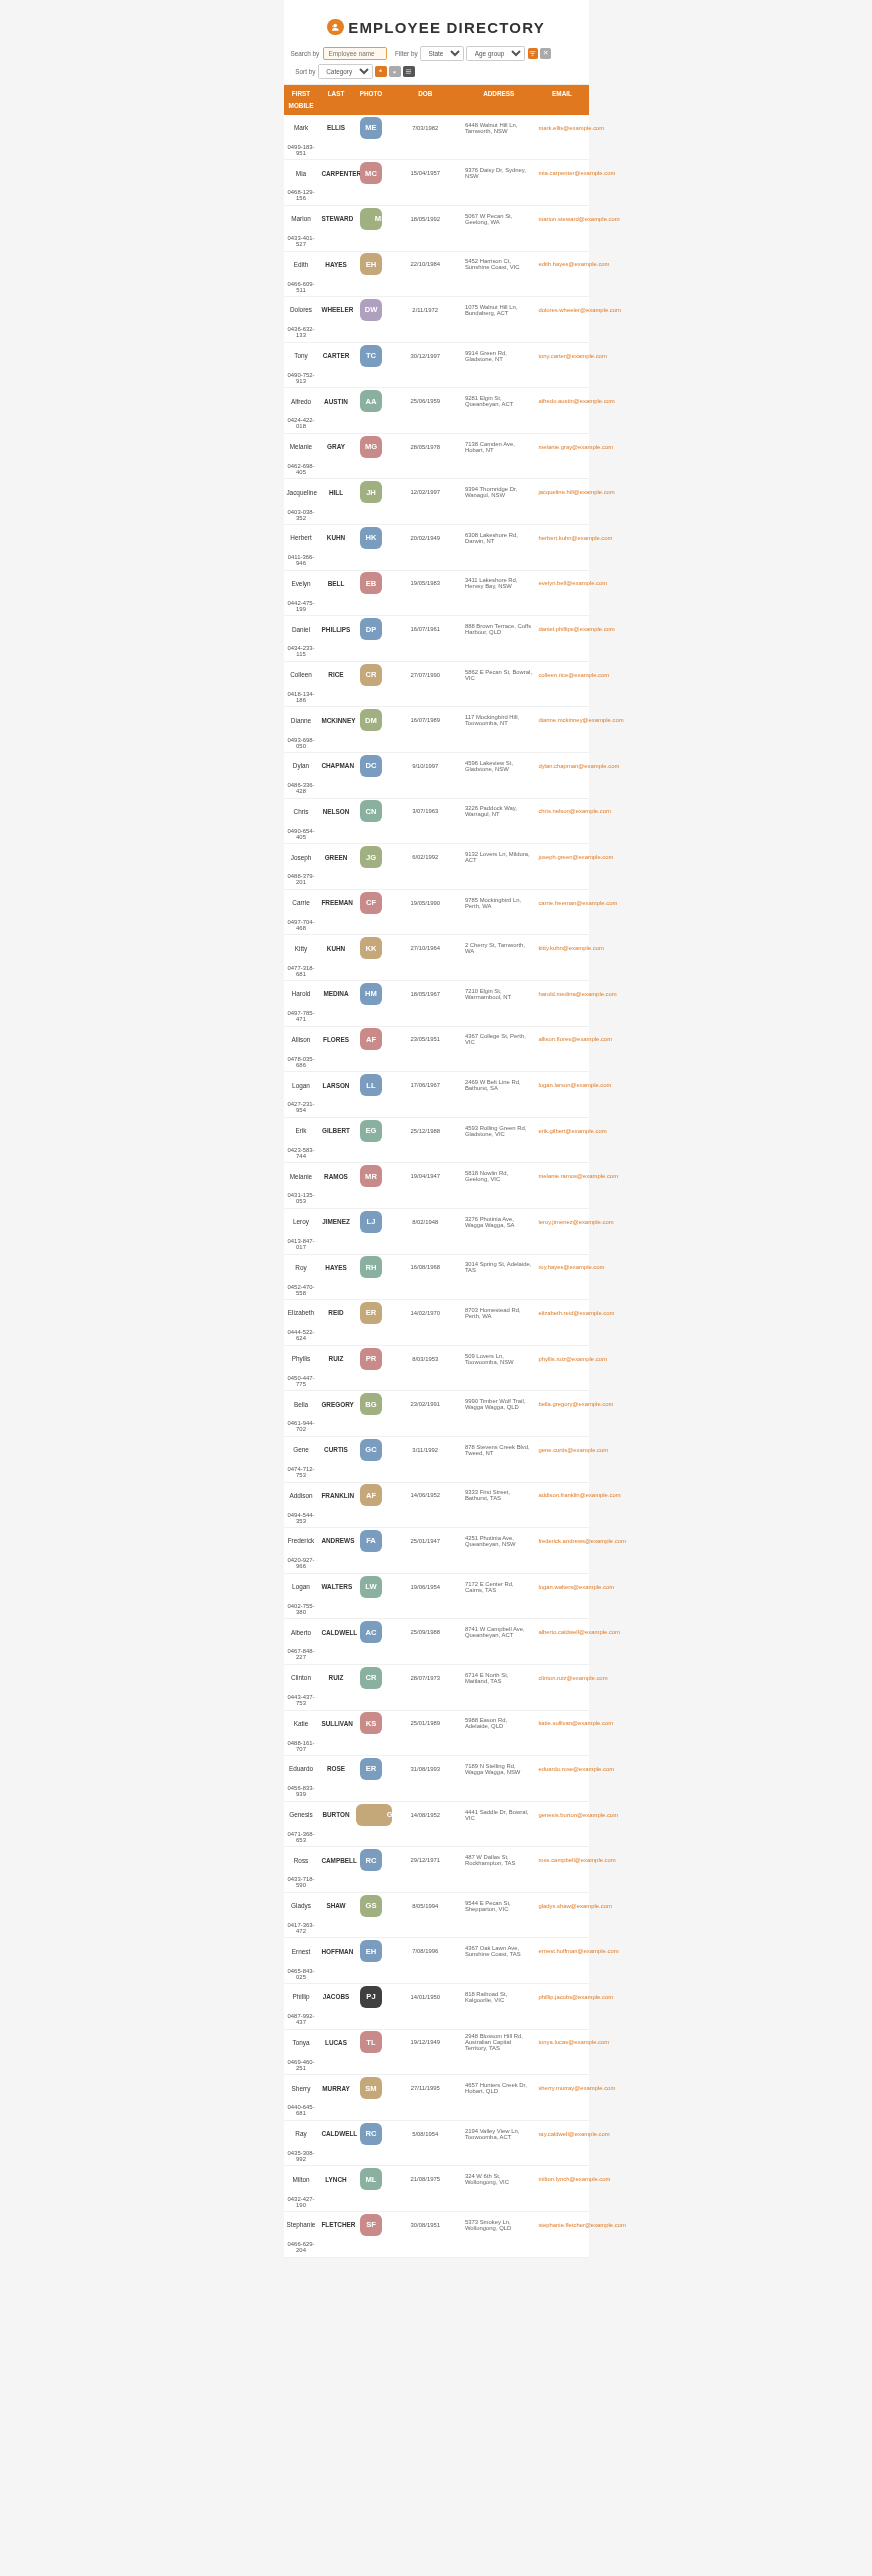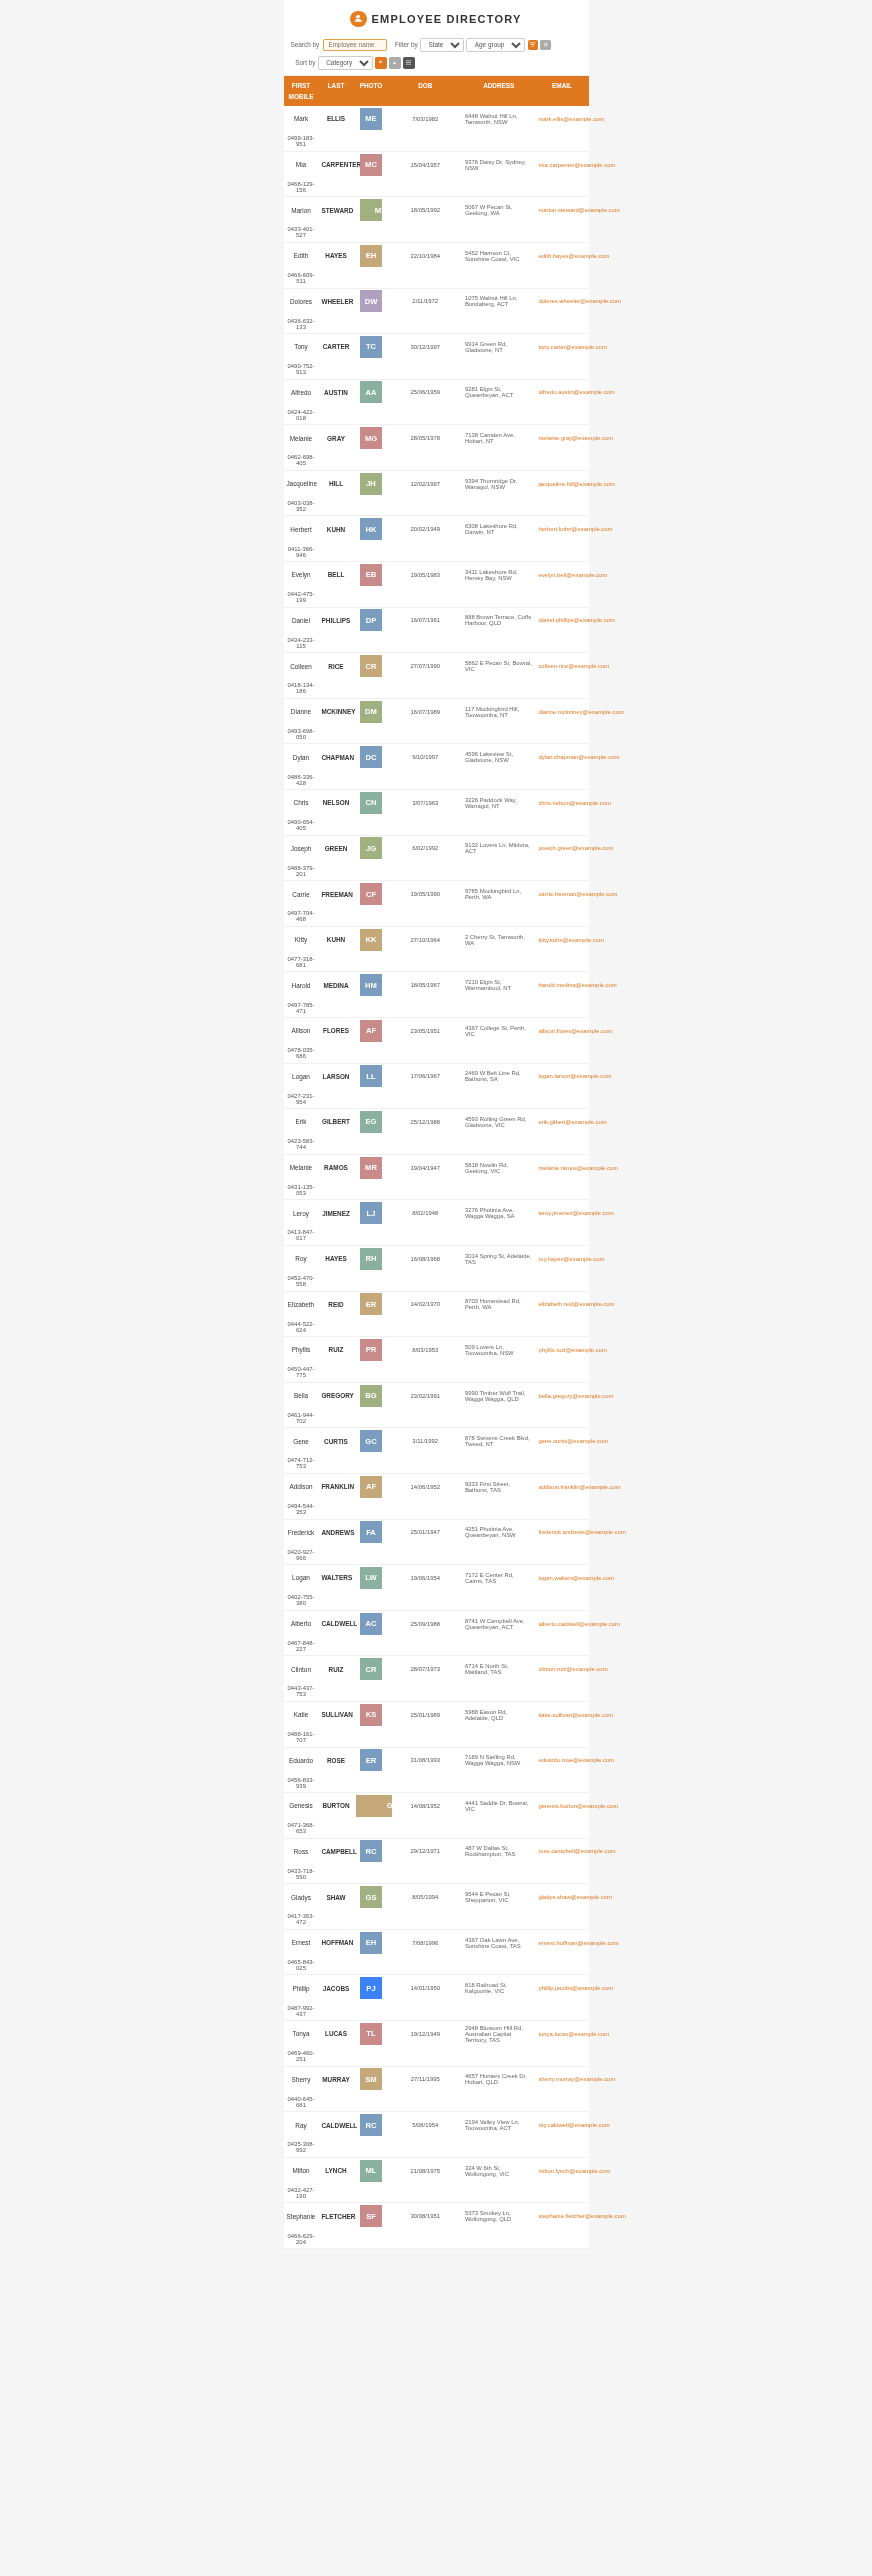--- a/index.html
+++ b/index.html
@@ -1,21 +1,21 @@
 <!DOCTYPE html>
 <html style="font-size:9.4px"><head>
   <meta charset="utf-8">
   <style>
     * { box-sizing: border-box; margin: 0; padding: 0; }
     body { font-family: Arial, sans-serif; background: #f5f5f5; min-width: 305px; }
 
     .page-wrapper { max-width: 305px; margin: 0 auto; background: #fff; }
 
     .header { text-align: center; padding: 10.6px 0 5.9px; background: #fff; }
-    .header-title { font-size: 11px; font-weight: bold; color: #333; letter-spacing: 1.2px; text-transform: uppercase; display: flex; align-items: center; justify-content: center; gap: 4.7px; }
+    .header-title { font-size: 15px; font-weight: bold; color: #333; letter-spacing: 1.2px; text-transform: uppercase; display: flex; align-items: center; justify-content: center; gap: 4.7px; margin-top: 8px; }
     .header-icon { width: 16.4px; height: 16.4px; background: #e67e22; border-radius: 50%; display: inline-flex; align-items: center; justify-content: center; }
     .header-icon svg { width: 10.6px; height: 10.6px; fill: white; }
 
     .controls { display: flex; flex-wrap: wrap; align-items: center; gap: 3.5px; padding: 4.7px 7px; background: #fff; border-bottom: 0.6px solid #eee; }
     .search-label { font-size: 6.4px; color: #666; }
     .search-input { border: 0.6px solid #e0a040; background: #fff8ee; border-radius: 1.8px; padding: 1.8px 4.7px; font-size: 6.4px; color: #555; width: 64px; }
     .filter-section { display: flex; align-items: center; gap: 2.3px; margin-left: 4.7px; }
     .filter-label { font-size: 6.4px; color: #666; }
     .filter-select { border: 0.6px solid #ccc; border-radius: 1.8px; padding: 1.8px 3.5px; font-size: 6.4px; color: #555; background: #fff; }
     .filter-icon { width: 10.6px; height: 10.6px; background: #e07820; border-radius: 1.8px; display: flex; align-items: center; justify-content: center; }
@@ -36,21 +36,21 @@
     .cell { padding: 3.5px 2.9px; font-size: 6.4px; color: #555; text-align: center; }
     .cell.first { color: #333; font-weight: 500; }
     .cell.last { color: #333; font-weight: 600; }
     .cell.photo { padding: 1.8px 2.9px; }
     .cell.dob { font-size: 5.9px; }
     .cell.address { text-align: left; font-size: 5.9px; color: #666; }
     .cell.email { font-size: 5.9px; color: #e07820; }
     .cell.mobile { font-size: 5.9px; }
 
     
-    .photo-placeholder { width: 22px; height: 22px; border-radius: 0; display: flex; align-items: center; justify-content: center; font-size: 7.6px; font-weight: bold; color: white; margin: 0 auto; }
+    .photo-placeholder { width: 22px; height: 22px; border-radius: 6px; display: flex; align-items: center; justify-content: center; font-size: 7.6px; font-weight: bold; color: white; margin: 0 auto; }
   </style>
 </head>
 <body>
 
 <div class="page-wrapper">
 
   <div class="header">
     <div class="header-title">
       <div class="header-icon">
         <svg viewBox="0 0 24 24">
@@ -565,21 +565,21 @@
     </div>
     <div class="cell dob">7/08/1996</div>
     <div class="cell address">4367 Oak Lawn Ave, Sunshine Coast, TAS</div>
     <div class="cell email">ernest.hoffman@example.com</div>
     <div class="cell mobile">0465-843-025</div>
   </div>
       <div class="employee-row">
     <div class="cell first">Phillip</div>
     <div class="cell last">JACOBS</div>
     <div class="cell photo">
-      <div class="photo-placeholder" style="background:#3b82f6;">PJ</div>
+      <div class="photo-placeholder" style="background:#404040;">PJ</div>
     </div>
     <div class="cell dob">14/01/1950</div>
     <div class="cell address">818 Railroad St, Kalgoorlie, VIC</div>
     <div class="cell email">phillip.jacobs@example.com</div>
     <div class="cell mobile">0487-992-437</div>
   </div>
       <div class="employee-row">
     <div class="cell first">Tonya</div>
     <div class="cell last">LUCAS</div>
     <div class="cell photo">

